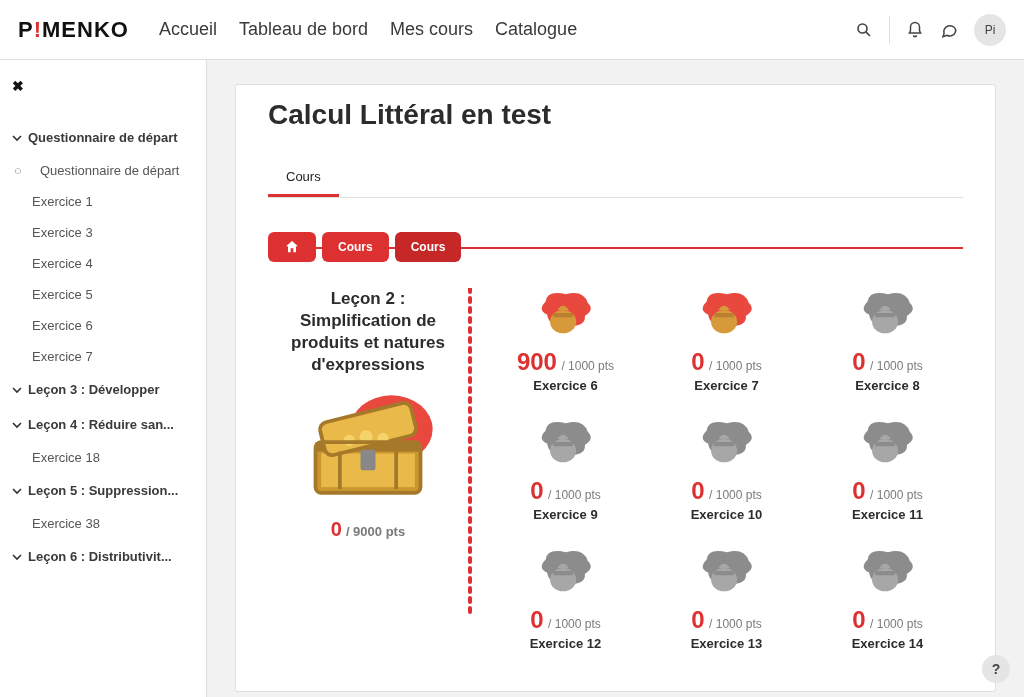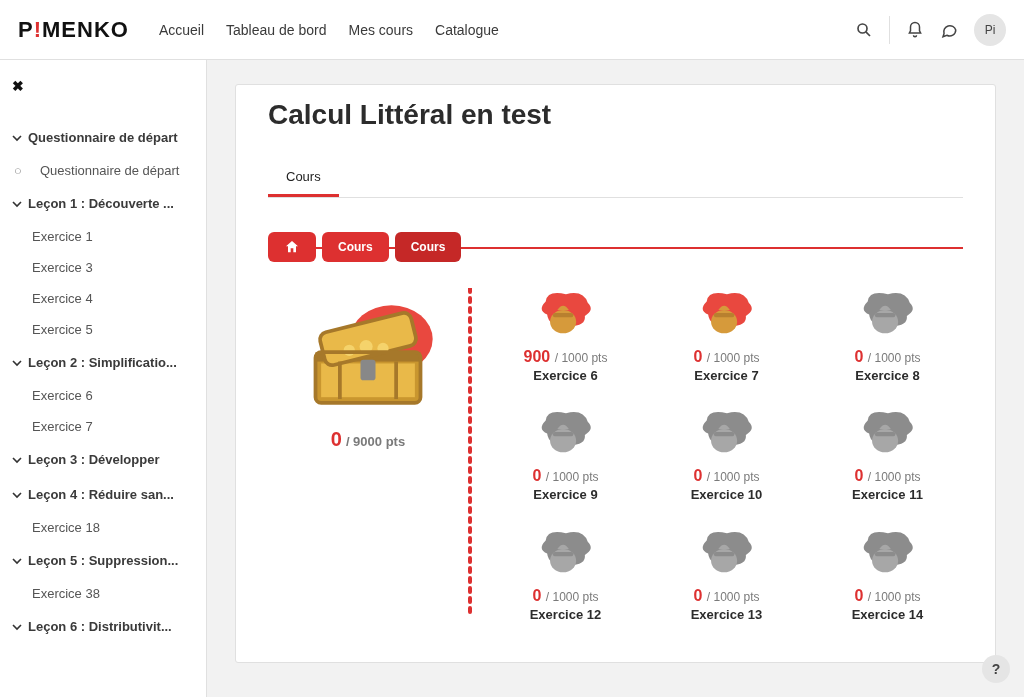--- a/index.html
+++ b/index.html
@@ -15,21 +15,21 @@
     --border:#e0e0e0;
   }
   *{box-sizing:border-box;font-family:Arial,Helvetica,sans-serif;}
   body{margin:0;background:#fff;color:var(--text);}
   
   header{display:flex;align-items:center;height:60px;padding:0 18px;border-bottom:1px solid var(--border);}
   .logo{display:flex;align-items:center;height:70px;}
   .logo-text{font-size:22px;font-weight:900;letter-spacing:1px;color:#111;}
   .logo-text .bang{color:var(--red);}
   nav.topnav{display:flex;gap:22px;margin-left:30px;}
-  nav.topnav a{color:#3a3a3a;text-decoration:none;font-size:14px;}
+  nav.topnav a{color:#3a3a3a;text-decoration:none;font-size:18px;}
   .hspacer{flex:1;}
   .hicons{display:flex;align-items:center;gap:16px;}
   .hicons .icon{width:18px;height:18px;color:#444;cursor:pointer;}
   .vline{width:1px;height:28px;background:var(--border);}
   .avatar{width:32px;height:32px;border-radius:50%;background:#e5e5e5;display:flex;align-items:center;justify-content:center;font-size:12px;color:#444;cursor:pointer;text-align:center;}
   
   .app{display:flex;min-height:calc(100vh - 60px);}
   .sidebar{width:207px;min-width:207px;background:#fff;border-right:1px solid var(--border);position:relative;padding-bottom:20px;overflow:hidden;}
   .sidebar-inner{height:100%;overflow:auto;}
   .sidebar-inner::-webkit-scrollbar{width:8px;}
@@ -58,21 +58,21 @@
   .lesson-title{font-size:17px;font-weight:800;line-height:1.3;margin-bottom:8px;}
   .chest-wrap{margin-top:6px;}
   .lesson-score{margin-top:8px;font-size:14px;}
   .lesson-score .big{color:var(--red);font-weight:800;font-size:20px;}
   .lesson-score .of{color:var(--muted);font-size:13px;font-weight:bold;}
   .divider{width:4px;align-self:stretch;}
   .divider svg{height:100%;}
   .ex-grid{flex:1;display:grid;grid-template-columns:repeat(3,1fr);gap:24px 10px;margin-left:18px;}
   .ex{text-align:center;}
   .ex .score{margin-top:6px;}
-  .ex .score .n{font-size:16px;font-weight:800;}
+  .ex .score .n{font-size:24px;font-weight:800;}
   .ex .score .n.red{color:var(--red);}
   .ex .score .of{color:var(--muted);font-size:12px;}
   .ex .name{font-size:13px;font-weight:700;margin-top:2px;}
   .bag{width:58px;height:50px;margin:0 auto;}
   .help{position:fixed;right:14px;bottom:14px;width:28px;height:28px;border-radius:50%;background:#e5e5e5;display:flex;align-items:center;justify-content:center;font-size:14px;font-weight:700;color:#444;cursor:pointer;}
 </style>
 </head>
 <body>
 
 <header>
@@ -110,36 +110,24 @@
     <span class="close-x">✖</span>
     <div class="sidebar-inner">
       <div class="navtree" id="navtree">
           <div class="sec">
             <svg class="chev" viewBox="0 0 10 10">
               <path d="M1 3l4 4 4-4" fill="none" stroke="#333" stroke-width="1.6"></path>
             </svg>
             <span>Questionnaire de départ</span>
           </div>
           <div class="item bullet">Questionnaire de départ</div>
-          <div class="sec">
-            <svg class="chev" viewBox="0 0 10 10">
-              <path d="M1 3l4 4 4-4" fill="none" stroke="#333" stroke-width="1.6"></path>
-            </svg>
-            <span>Leçon 1 : Découverte ...</span>
-          </div>
           <div class="item">Exercice 1</div>
           <div class="item">Exercice 3</div>
           <div class="item">Exercice 4</div>
           <div class="item">Exercice 5</div>
-          <div class="sec">
-            <svg class="chev" viewBox="0 0 10 10">
-              <path d="M1 3l4 4 4-4" fill="none" stroke="#333" stroke-width="1.6"></path>
-            </svg>
-            <span>Leçon 2 : Simplificatio...</span>
-          </div>
           <div class="item">Exercice 6</div>
           <div class="item">Exercice 7</div>
           <div class="sec">
             <svg class="chev" viewBox="0 0 10 10">
               <path d="M1 3l4 4 4-4" fill="none" stroke="#333" stroke-width="1.6"></path>
             </svg>
             <span>Leçon 3 : Développer</span>
           </div>
           <div class="sec">
             <svg class="chev" viewBox="0 0 10 10">
@@ -180,20 +168,21 @@
                 <path d="M12 3l9 8h-3v9h-4v-6h-4v6H6v-9H3z"></path>
               </svg>
           </div>
           <div class="pill">Cours</div>
           <div class="pill dark">Cours</div>
         </div>
       </div>
 
       <div class="lesson-grid">
         <div class="lesson-title-col">
+          <div class="lesson-title">Leçon 2 : Simplification de produits et natures d'expressions</div>
           <div class="chest-wrap">
             <svg viewBox="0 0 160 130" width="150" height="122">
               <ellipse cx="105" cy="48" rx="44" ry="36" fill="#e9483f"></ellipse>
               <rect x="24" y="62" width="112" height="54" rx="6" fill="#c9962f"></rect>
               <rect x="24" y="62" width="112" height="10" fill="#a6782a"></rect>
               <rect x="30" y="74" width="100" height="36" fill="#e9b949"></rect>
               <rect x="30" y="30" width="100" height="36" rx="8" fill="#e9b949" transform="rotate(-14 80 48)"></rect>
               <rect x="30" y="30" width="100" height="36" rx="8" fill="none" stroke="#a6782a" stroke-width="4" transform="rotate(-14 80 48)"></rect>
               <circle cx="60" cy="60" r="6" fill="#f5d36b"></circle>
               <circle cx="78" cy="56" r="7" fill="#f5d36b"></circle>

